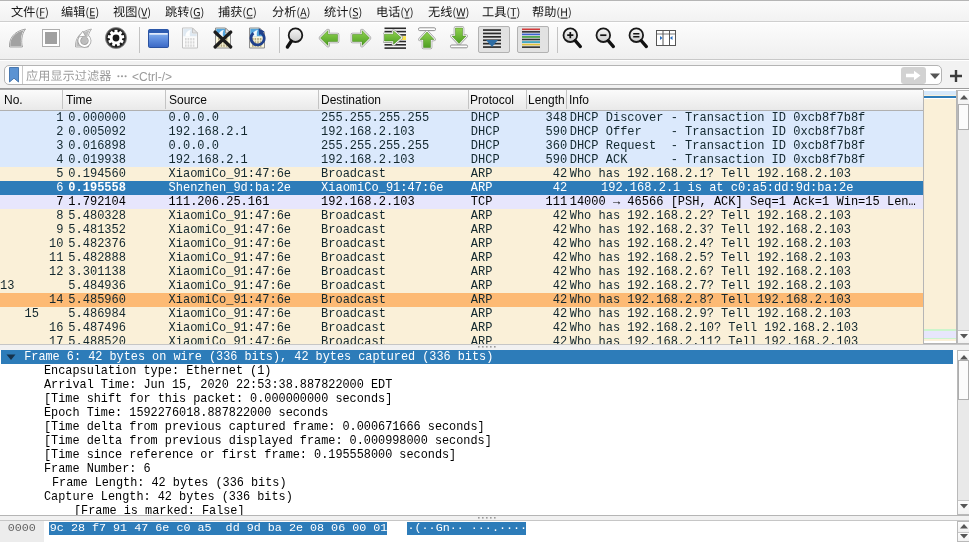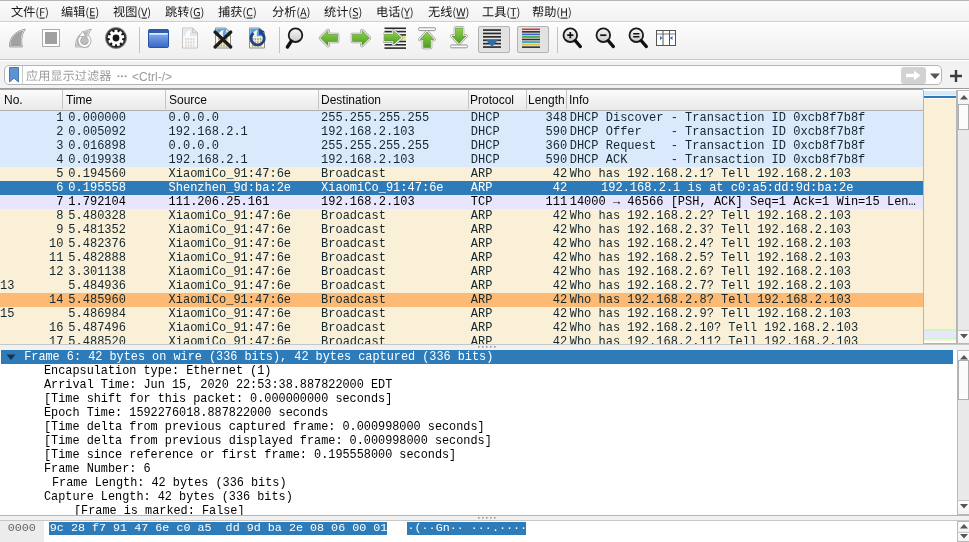--- a/index.html
+++ b/index.html
@@ -450,21 +450,21 @@
 <div class="cell" style="left:0;width:63.5px;text-align:right;">5</div>
 <div class="cell" style="left:68.3px;">0.194560</div>
 <div class="cell" style="left:168.5px;">XiaomiCo_91:47:6e</div>
 <div class="cell" style="left:321px;">Broadcast</div>
 <div class="cell" style="left:470.8px;">ARP</div>
 <div class="cell" style="left:500px;width:67.2px;text-align:right;">42</div>
 <div class="cell" style="left:569.7px;">Who has 192.168.2.1? Tell 192.168.2.103</div>
 </div>
 <div class="row mono" style="top:70px;background:#2d7cb9;color:#fff;">
 <div class="cell" style="left:0;width:63.5px;text-align:right;">6</div>
-<div class="cell" style="left:68.3px;">0.195558</div>
+<div class="cell" style="left:68.3px;font-weight:bold;">0.195558</div>
 <div class="cell" style="left:168.5px;">Shenzhen_9d:ba:2e</div>
 <div class="cell" style="left:321px;">XiaomiCo_91:47:6e</div>
 <div class="cell" style="left:470.8px;">ARP</div>
 <div class="cell" style="left:500px;width:67.2px;text-align:right;">42</div>
 <div class="cell" style="left:601px;">192.168.2.1 is at c0:a5:dd:9d:ba:2e</div>
 </div>
 <div class="row mono" style="top:84px;background:#e7e6fc;color:#000;">
 <div class="cell" style="left:0;width:63.5px;text-align:right;">7</div>
 <div class="cell" style="left:68.3px;">1.792104</div>
 <div class="cell" style="left:168.5px;">111.206.25.161</div>
@@ -530,21 +530,21 @@
 <div class="row mono" style="top:182px;background:#fdba74;color:#12272e;">
 <div class="cell" style="left:0;width:63.5px;text-align:right;">14</div>
 <div class="cell" style="left:68.3px;">5.485960</div>
 <div class="cell" style="left:168.5px;">XiaomiCo_91:47:6e</div>
 <div class="cell" style="left:321px;">Broadcast</div>
 <div class="cell" style="left:470.8px;">ARP</div>
 <div class="cell" style="left:500px;width:67.2px;text-align:right;">42</div>
 <div class="cell" style="left:569.7px;">Who has 192.168.2.8? Tell 192.168.2.103</div>
 </div>
 <div class="row mono" style="top:196px;background:#faf0d8;color:#12272e;">
-<div class="cell" style="left:0;width:63.5px;text-align:left;">15</div>
+<div class="cell" style="left:0;width:63.5px;text-align:center;">15</div>
 <div class="cell" style="left:68.3px;">5.486984</div>
 <div class="cell" style="left:168.5px;">XiaomiCo_91:47:6e</div>
 <div class="cell" style="left:321px;">Broadcast</div>
 <div class="cell" style="left:470.8px;">ARP</div>
 <div class="cell" style="left:500px;width:67.2px;text-align:right;">42</div>
 <div class="cell" style="left:569.7px;">Who has 192.168.2.9? Tell 192.168.2.103</div>
 </div>
 <div class="row mono" style="top:210px;background:#faf0d8;color:#12272e;">
 <div class="cell" style="left:0;width:63.5px;text-align:right;padding-left:43px;">16</div>
 <div class="cell" style="left:68.3px;">5.487496</div>
@@ -596,21 +596,21 @@
   </svg>
 <div class="abs" style="left:0;top:349.5px;width:957px;height:165px;background:#fff;overflow:hidden;">
 <div class="mono2 abs" style="left:1px;top:0;width:952px;height:14px;background:#2d7cb9;color:#fff;"><span style="position:absolute;left:23.2px;">Frame 6: 42 bytes on wire (336 bits), 42 bytes captured (336 bits)</span></div>
 <svg class="abs" style="left:6px;top:4px" width="10" height="7">
       <path d="M0.5,0.5 h9 l-4.5,5.5 Z" fill="#16324c"></path>
     </svg>
 <div class="mono2 abs" style="left:44px;top:14px;color:#000;">Encapsulation type: Ethernet (1)</div>
 <div class="mono2 abs" style="left:44px;top:28px;color:#000;">Arrival Time: Jun 15, 2020 22:53:38.887822000 EDT</div>
 <div class="mono2 abs" style="left:44px;top:42px;color:#000;">[Time shift for this packet: 0.000000000 seconds]</div>
 <div class="mono2 abs" style="left:44px;top:56px;color:#000;">Epoch Time: 1592276018.887822000 seconds</div>
-<div class="mono2 abs" style="left:44px;top:70px;color:#000;">[Time delta from previous captured frame: 0.000998000 seconds]</div>
+<div class="mono2 abs" style="left:44px;top:70px;color:#000;">[Time delta from previous captured frame: 0.000671666 seconds]</div>
 <div class="mono2 abs" style="left:44px;top:84px;color:#000;">[Time delta from previous displayed frame: 0.000998000 seconds]</div>
 <div class="mono2 abs" style="left:44px;top:98px;color:#000;">[Time since reference or first frame: 0.195558000 seconds]</div>
 <div class="mono2 abs" style="left:44px;top:112px;color:#000;">Frame Number: 6</div>
 <div class="mono2 abs" style="left:44px;top:126px;color:#000;margin-left:8px;">Frame Length: 42 bytes (336 bits)</div>
 <div class="mono2 abs" style="left:44px;top:140px;color:#000;">Capture Length: 42 bytes (336 bits)</div>
 <div class="mono2 abs" style="left:44px;top:154px;color:#000;margin-left:30px;">[Frame is marked: False]</div>
 </div>
 <div class="abs" style="left:957px;top:349.5px;width:12px;height:165.0px;background:#e9e9e9;border:1px solid #b9b9b9;border-right:none;">
     <div class="abs" style="left:0;top:0;width:11px;height:13.5px;background:linear-gradient(#fdfdfd,#f2f2f2);border-bottom:1px solid #c6c6c6;"></div>
     <svg class="abs" style="left:1.5px;top:4.25px" width="8" height="5">

